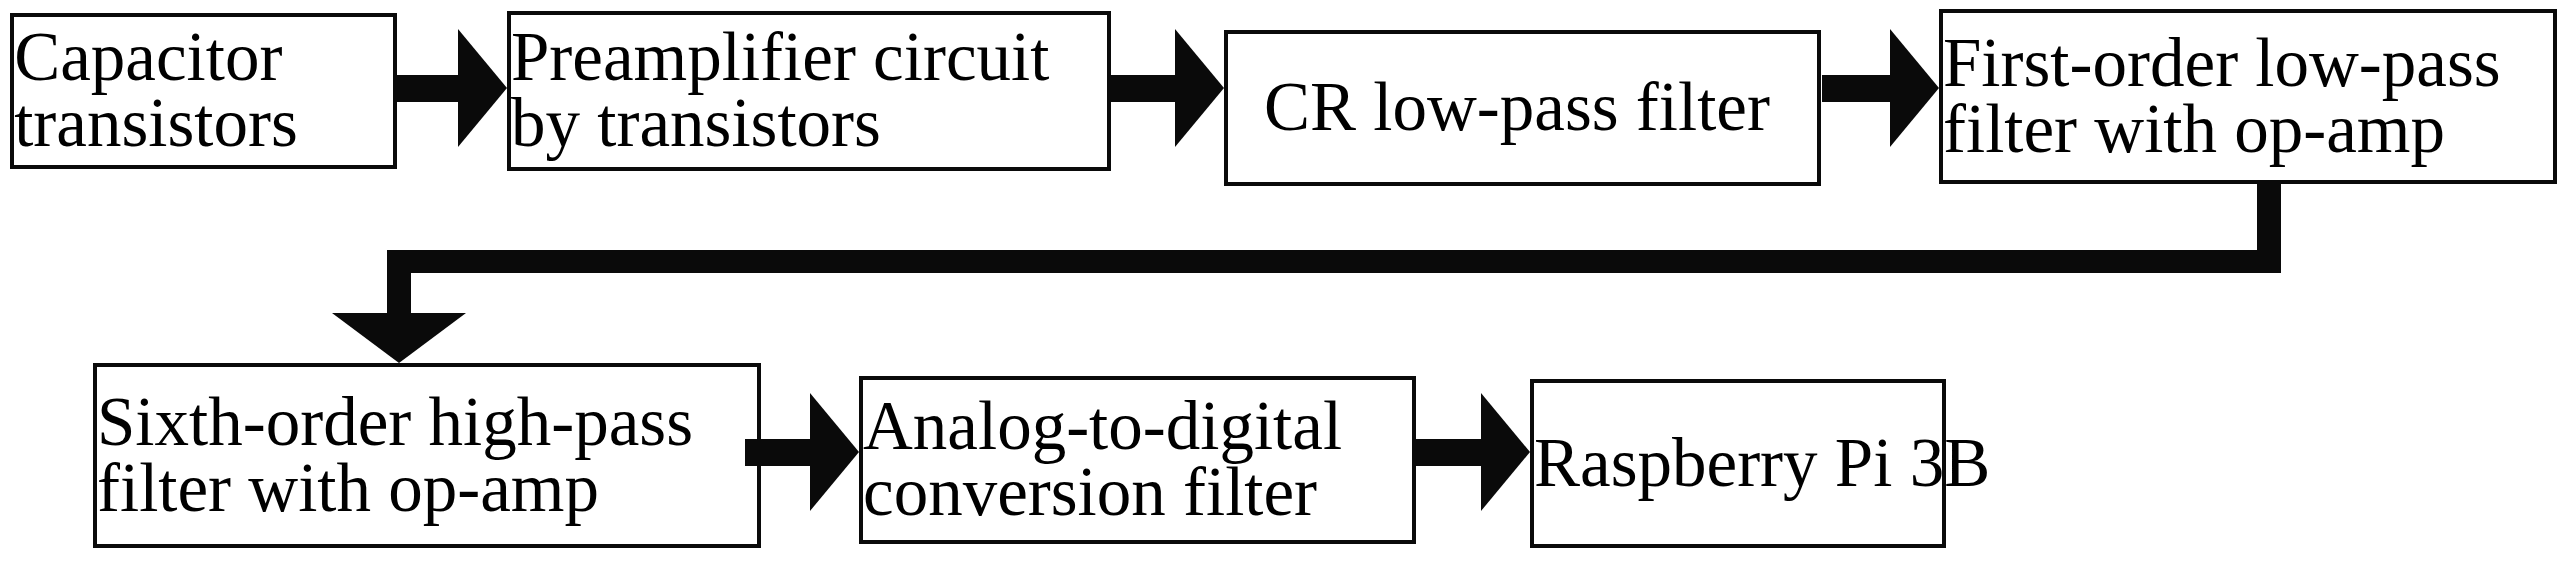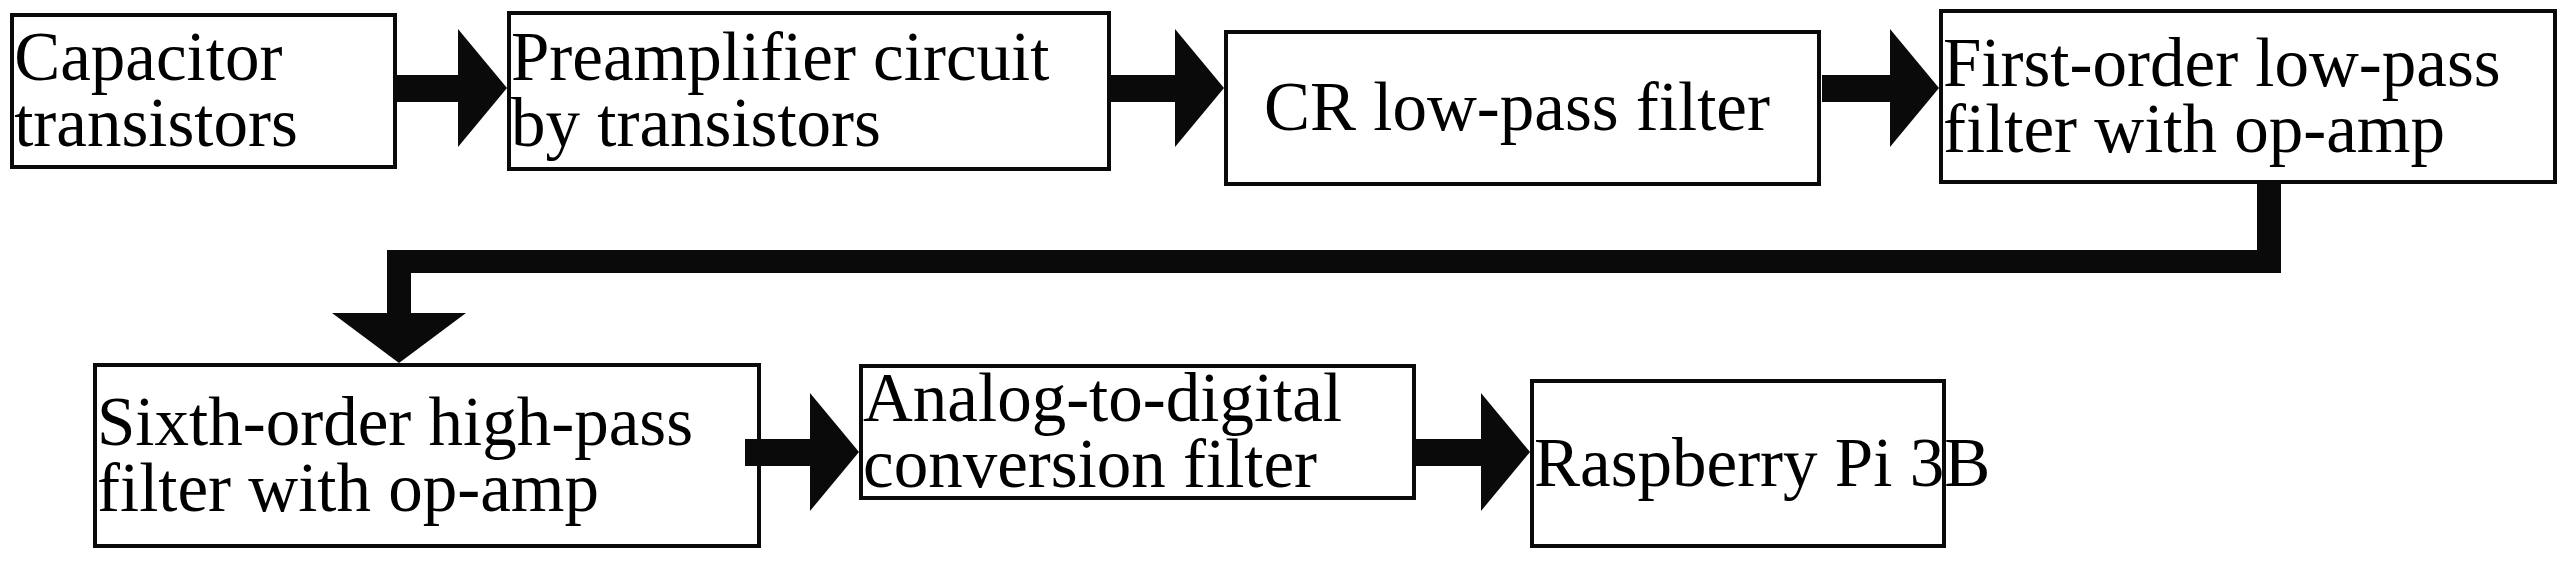--- a/index.html
+++ b/index.html
@@ -28,21 +28,21 @@
     line-height:0.95;
     white-space:nowrap;
     color:#000;
   }
   
   .n0{left:10.2px;  top:12.6px;  width:387px; height:156px;}
   .n1{left:507px; top:11px;  width:604px; height:160px;}
   .n2{left:1224px;top:30px;  width:597px; height:156px;padding-left:36px;}
   .n3{left:1939px;top:9.4px;  width:618px; height:175px;}
   .n4{left:77px;  top:363px; width:668px; height:185px;margin-left:16px;}
-  .n5{left:859px;top:364px; width:557px; height:136px;}
+  .n5{left:859px;top:376px; width:557px; height:168px;}
   .n6{left:1530px;top:379px; width:416px; height:169px;}
 
   
   .harrow{position:absolute;height:118px;}
   .harrow .shaft{
     position:absolute;left:0;right:47px;top:46px;height:27px;background:#0a0a0a;
   }
   .harrow .head{
     position:absolute;right:0;top:0;width:0;height:0;
     border-top:59px solid transparent;

